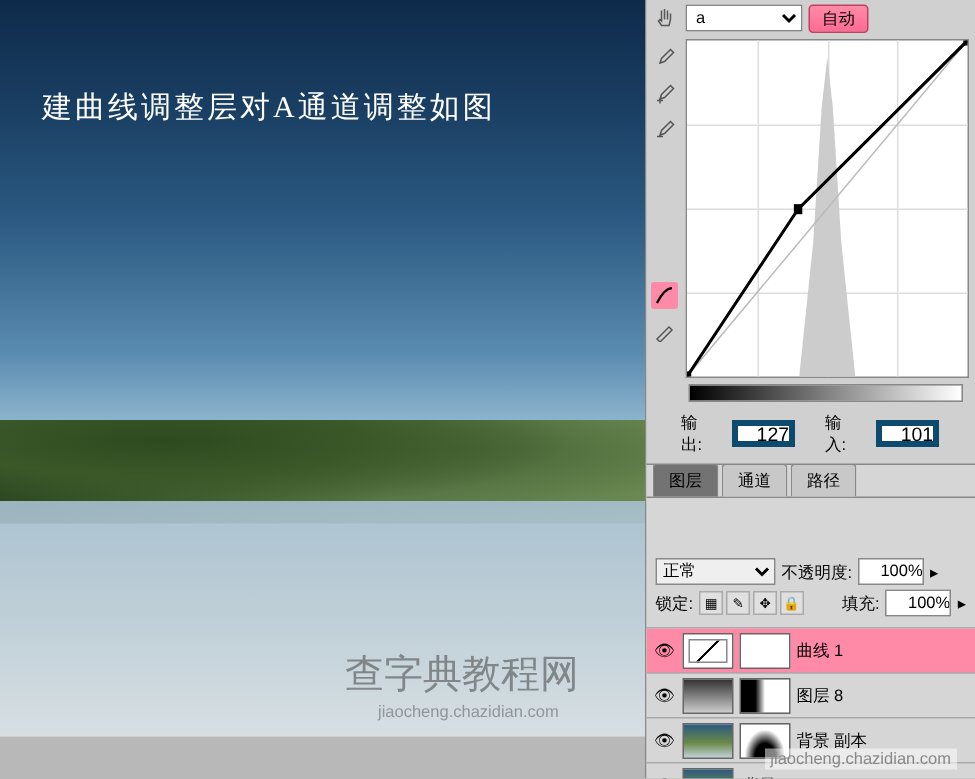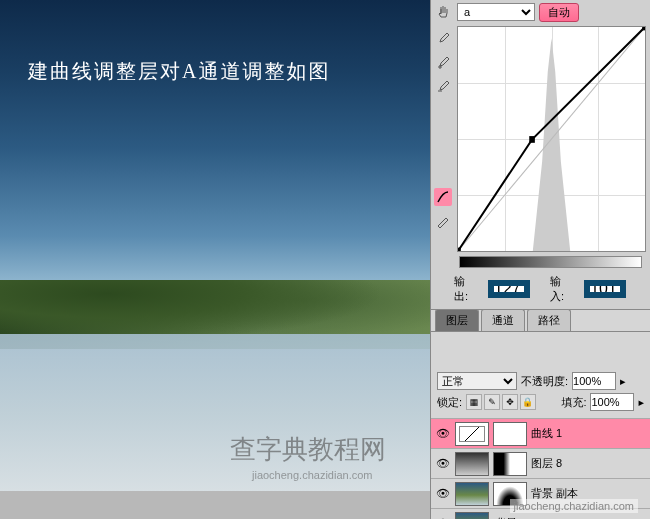--- a/index.html
+++ b/index.html
@@ -18,32 +18,32 @@
 .tool-icon{width:18px;height:18px;display:flex;align-items:center;justify-content:center;color:#555;}
 .tool-icon.active{background:#ff8aa8;border-radius:2px;}
 .curves-graph{flex:1;background:#fff;border:1px solid #888;margin:2px 4px 2px 2px;position:relative;}
 .grid-line{position:absolute;background:#ddd;}
 .grid-line.v{width:1px;height:100%;}
 .grid-line.h{height:1px;width:100%;}
 .histogram{position:absolute;bottom:0;left:0;width:100%;height:100%;}
 .curve-svg{position:absolute;top:0;left:0;width:100%;height:100%;}
 .gradient-bar-h{height:12px;margin:2px 8px 2px 28px;background:linear-gradient(to right,#000,#808080,#fff);border:1px solid #888;}
 .output-row{display:flex;align-items:center;gap:20px;padding:4px 23px;font-size:11px;}
-.output-row input{width:42px;height:18px;font-size:16px;text-align:left;border:6px solid #0c4a6e;}
+.output-row input{width:42px;height:18px;font-size:13px;text-align:right;border:4px solid #0c4a6e;}
 .eyedroppers{display:flex;gap:4px;margin-left:8px;}
 .eyedrop{width:16px;height:16px;}
 .layers-area{height:209px;background:#d6d6d6;}
 .tabs{display:flex;height:22px;align-items:flex-end;padding-left:4px;border-bottom:1px solid #888;}
 .tab{padding:3px 10px;font-size:11px;border:1px solid #888;border-bottom:none;background:#c8c8c8;margin-right:2px;border-radius:3px 3px 0 0;}
 .tab.active{background:#737373;}
 .layer-controls{padding:4px 6px;font-size:11px;border-bottom:1px solid #aaa;margin-top:36px;}
 .control-row{display:flex;align-items:center;gap:4px;margin-bottom:3px;}
 .control-row select,.control-row input{font-size:11px;height:18px;border:1px solid #888;}
 .blend-select{width:80px;}
-.opacity-input{width:44px;}
+.opacity-input{width:44px;text-align:right;}
 .lock-icons{display:flex;gap:2px;}
 .lock-icon{width:16px;height:16px;border:1px solid #aaa;background:#e0e0e0;display:flex;align-items:center;justify-content:center;font-size:9px;}
 .layer-list{max-height:120px;overflow-y:auto;}
 .layer-row{display:flex;align-items:center;height:30px;border-bottom:1px solid #aaa;padding:2px 4px;gap:4px;font-size:11px;}
 .layer-row.selected{background:#ff8aa8;}
 .eye{width:16px;height:16px;display:flex;align-items:center;justify-content:center;}
 .thumb{width:34px;height:24px;border:1px solid #666;background:#fff;flex-shrink:0;}
 .mask{width:34px;height:24px;border:1px solid #666;background:#fff;flex-shrink:0;}
 .thumb.curves-thumb{background:#fff;position:relative;}
 .thumb.curves-thumb::after{content:"";position:absolute;inset:3px;border:1px solid #888;background:linear-gradient(135deg,transparent 48%,#000 48%,#000 52%,transparent 52%);}

